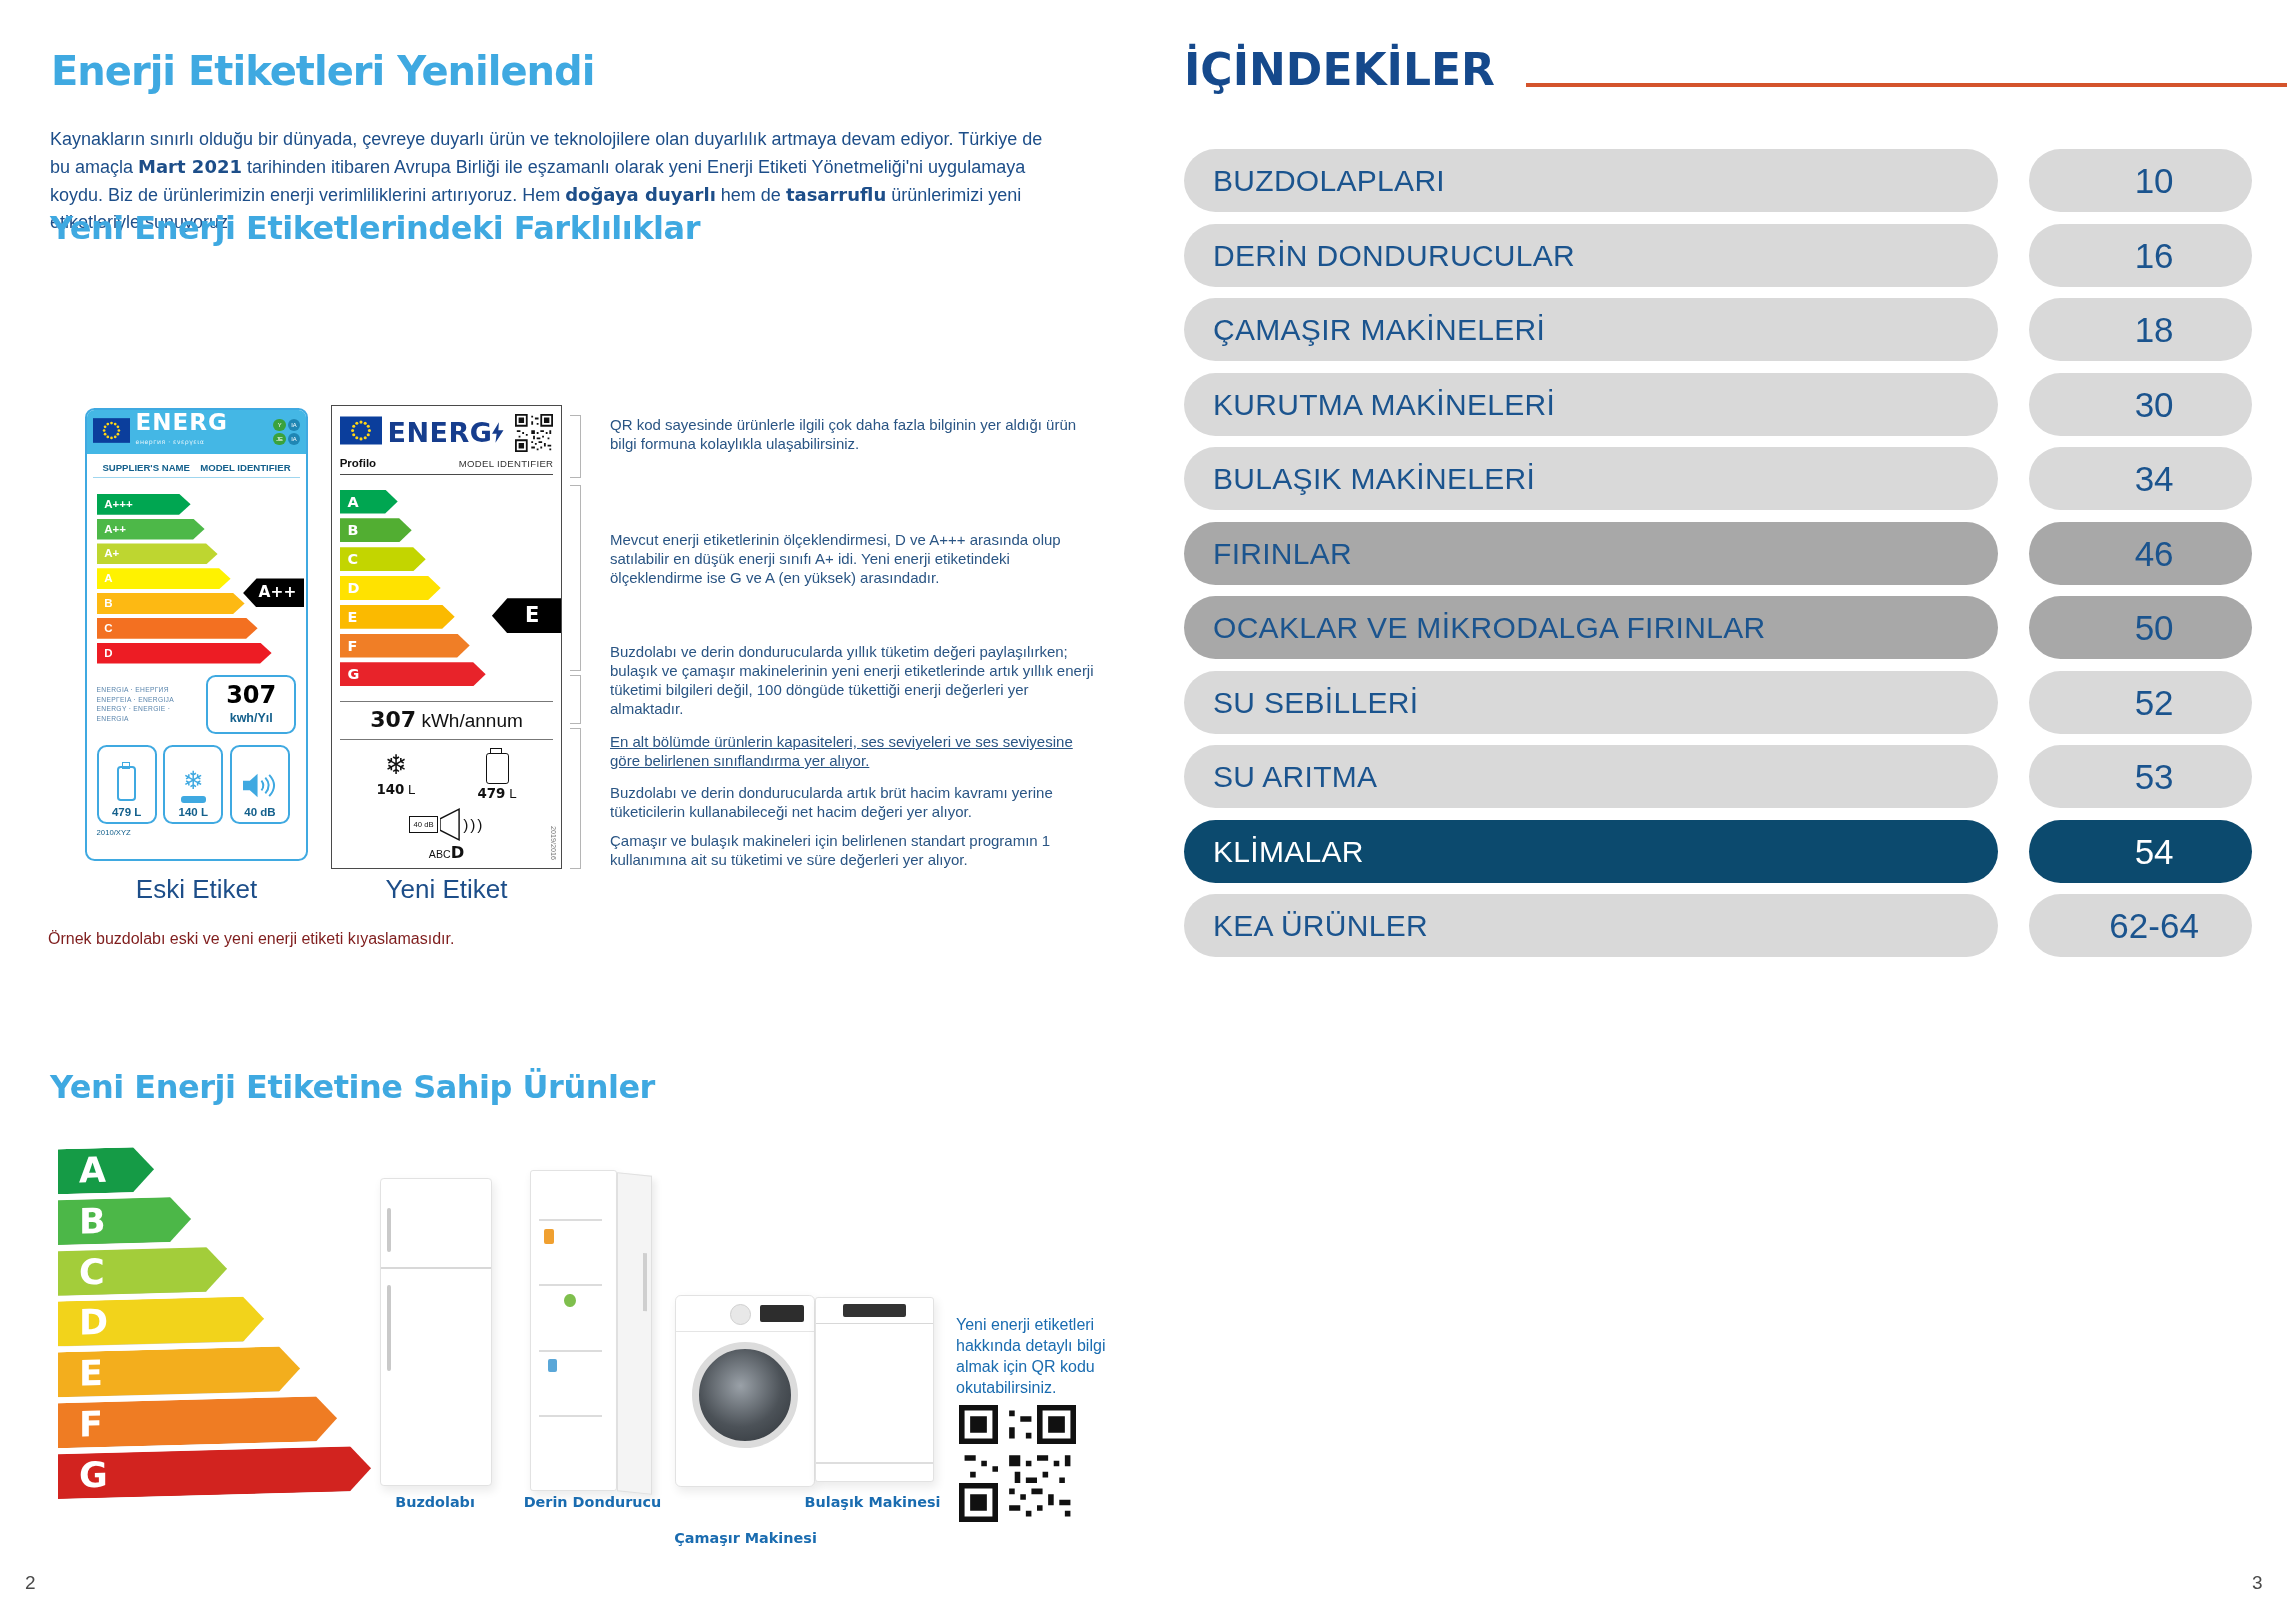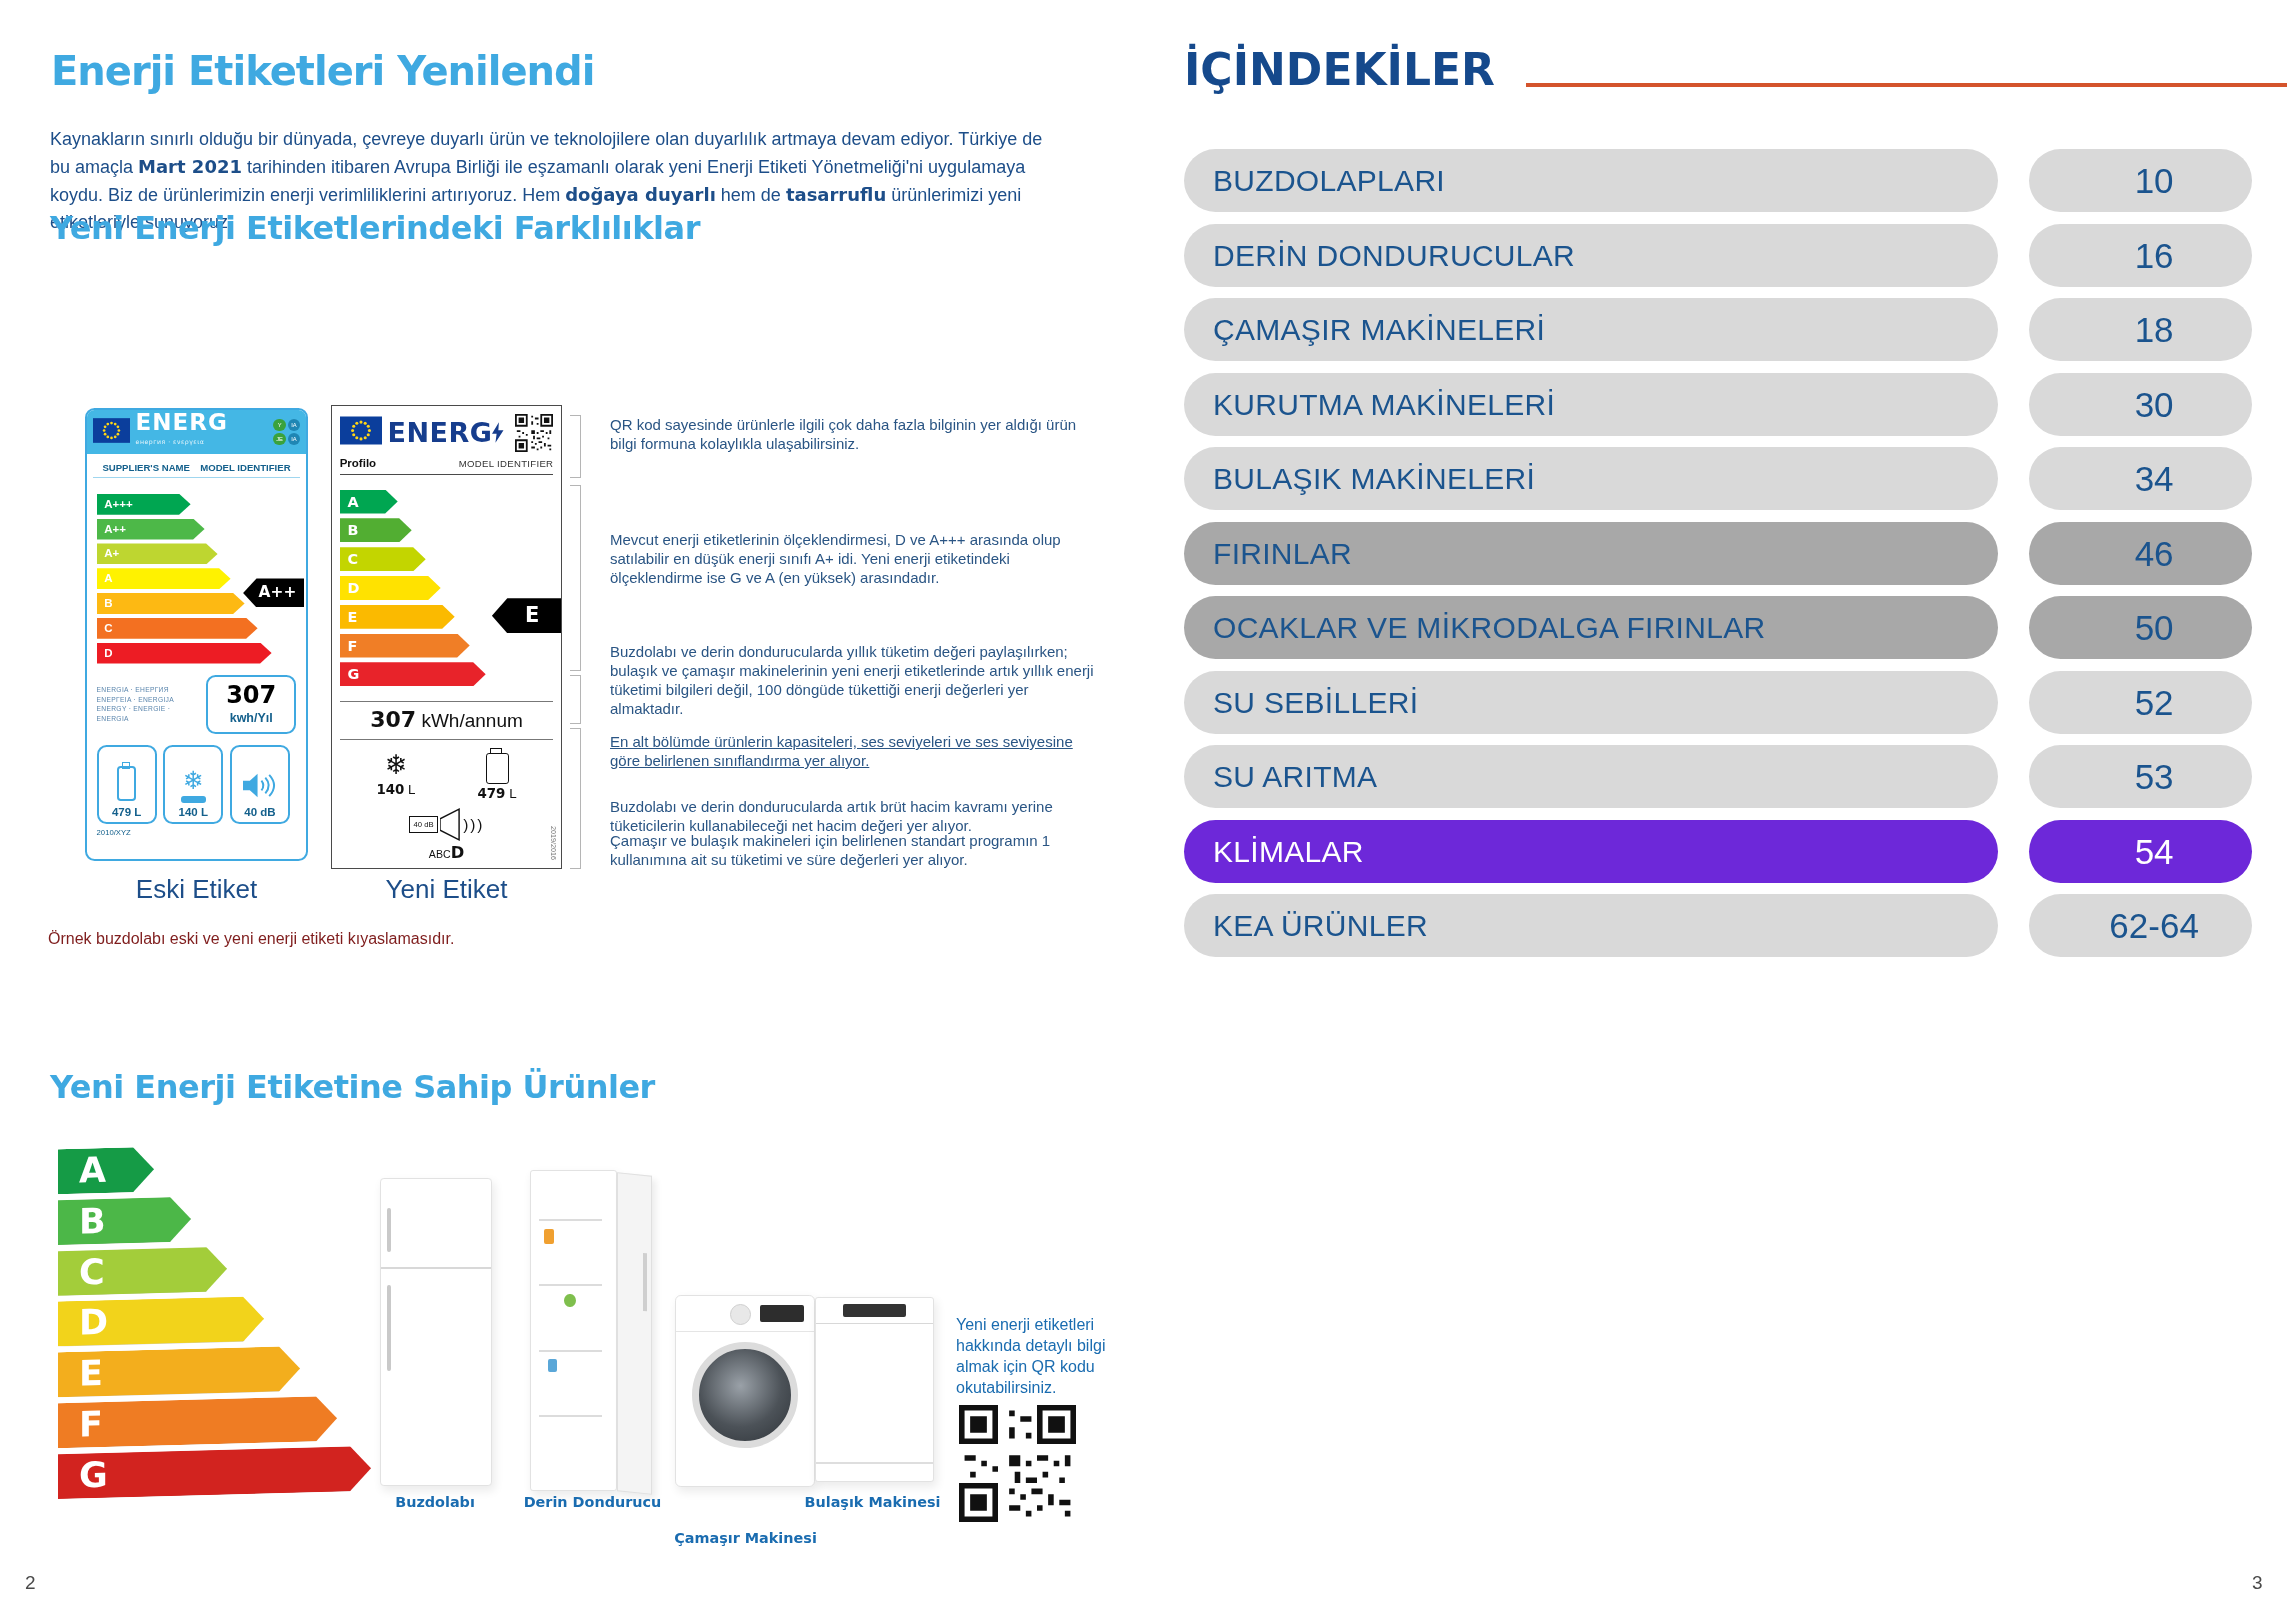--- a/index.html
+++ b/index.html
@@ -136,21 +136,21 @@
   .toc-title{left:1184px;top:44px;font-size:44px;color:#15498c;letter-spacing:0px;}
   .toc-line{left:1526px;top:83px;width:762px;height:3.8px;background:#d4542c;}
   .toc{left:1184px;top:149px;width:1068px;}
   .toc-row{display:flex;margin-bottom:11.5px;}
   .toc-label{width:815px;height:63px;border-radius:32px;line-height:63px;padding-left:29px;box-sizing:border-box;
     font-size:30px;color:#1b548e;letter-spacing:0.3px;}
   .toc-page{width:223px;height:63px;border-radius:32px;line-height:63px;padding-left:27px;box-sizing:border-box;
     margin-left:31px;font-size:35px;color:#1b548e;text-align:center;}
   .toc-row.light .toc-label,.toc-row.light .toc-page{background:#d9d9d9;}
   .toc-row.dark .toc-label,.toc-row.dark .toc-page{background:#a8a8a8;}
-  .toc-row.active .toc-label,.toc-row.active .toc-page{background:#6d28d9;color:#ffffff;}
+  .toc-row.active .toc-label,.toc-row.active .toc-page{background:#0c4a6e;color:#ffffff;}
 </style>
 </head>
 <body>
 
 <div class="abs hd lp-title">Enerji Etiketleri Yenilendi</div>
 
 <p class="abs lp-intro"><span>Kaynakların sınırlı olduğu bir dünyada, çevreye duyarlı ürün ve teknolojilere olan duyarlılık artmaya devam ediyor. Türkiye de bu amaçla </span><b>Mart 2021</b><span> tarihinden itibaren Avrupa Birliği ile eşzamanlı olarak yeni Enerji Etiketi Yönetmeliği'ni uygulamaya koydu. Biz de ürünlerimizin enerji verimliliklerini artırıyoruz. Hem </span><b>doğaya duyarlı</b><span> hem de </span><b>tasarruflu</b><span> ürünlerimizi yeni etiketleriyle sunuyoruz.</span></p>
 
 <div class="abs hd sec1-title">Yeni Enerji Etiketlerindeki Farklılıklar</div>
 
@@ -318,21 +318,21 @@
 
 <div class="abs bracket" style="left:570px;top:415px;height:61px;"></div>
 <div class="abs bracket" style="left:570px;top:485px;height:184px;"></div>
 <div class="abs bracket" style="left:570px;top:675px;height:47px;"></div>
 <div class="abs bracket" style="left:570px;top:728px;height:139px;"></div>
 
 <div class="abs annot" style="top:415px;">QR kod sayesinde ürünlerle ilgili çok daha fazla bilginin yer aldığı ürün bilgi formuna kolaylıkla ulaşabilirsiniz.</div>
 <div class="abs annot" style="top:530px;">Mevcut enerji etiketlerinin ölçeklendirmesi, D ve A+++ arasında olup satılabilir en düşük enerji sınıfı A+ idi. Yeni enerji etiketindeki ölçeklendirme ise G ve A (en yüksek) arasındadır.</div>
 <div class="abs annot" style="top:642px;">Buzdolabı ve derin dondurucularda yıllık tüketim değeri paylaşılırken; bulaşık ve çamaşır makinelerinin yeni enerji etiketlerinde artık yıllık enerji tüketimi bilgileri değil, 100 döngüde tükettiği enerji değerleri yer almaktadır.</div>
 <div class="abs annot" style="top:732px;text-decoration:underline;">En alt bölümde ürünlerin kapasiteleri, ses seviyeleri ve ses seviyesine göre belirlenen sınıflandırma yer alıyor.</div>
-<div class="abs annot" style="top:783px;margin-top:14px;">Buzdolabı ve derin dondurucularda artık brüt hacim kavramı yerine tüketicilerin kullanabileceği net hacim değeri yer alıyor.</div>
+<div class="abs annot" style="top:783px;">Buzdolabı ve derin dondurucularda artık brüt hacim kavramı yerine tüketicilerin kullanabileceği net hacim değeri yer alıyor.</div>
 <div class="abs annot" style="top:831px;">Çamaşır ve bulaşık makineleri için belirlenen standart programın 1 kullanımına ait su tüketimi ve süre değerleri yer alıyor.</div>
 
 <div class="abs compare-note">Örnek buzdolabı eski ve yeni enerji etiketi kıyaslamasıdır.</div>
 
 <div class="abs hd sec2-title">Yeni Enerji Etiketine Sahip Ürünler</div>
 
 <div class="abs scale-wrap">
   <div class="scale-arrow" style="width: 96px; background: rgb(21, 155, 70);">A</div>
   <div class="scale-arrow" style="width: 133px; background: rgb(76, 183, 72);">B</div>
   <div class="scale-arrow" style="width: 169px; background: rgb(163, 205, 58);">C</div>

